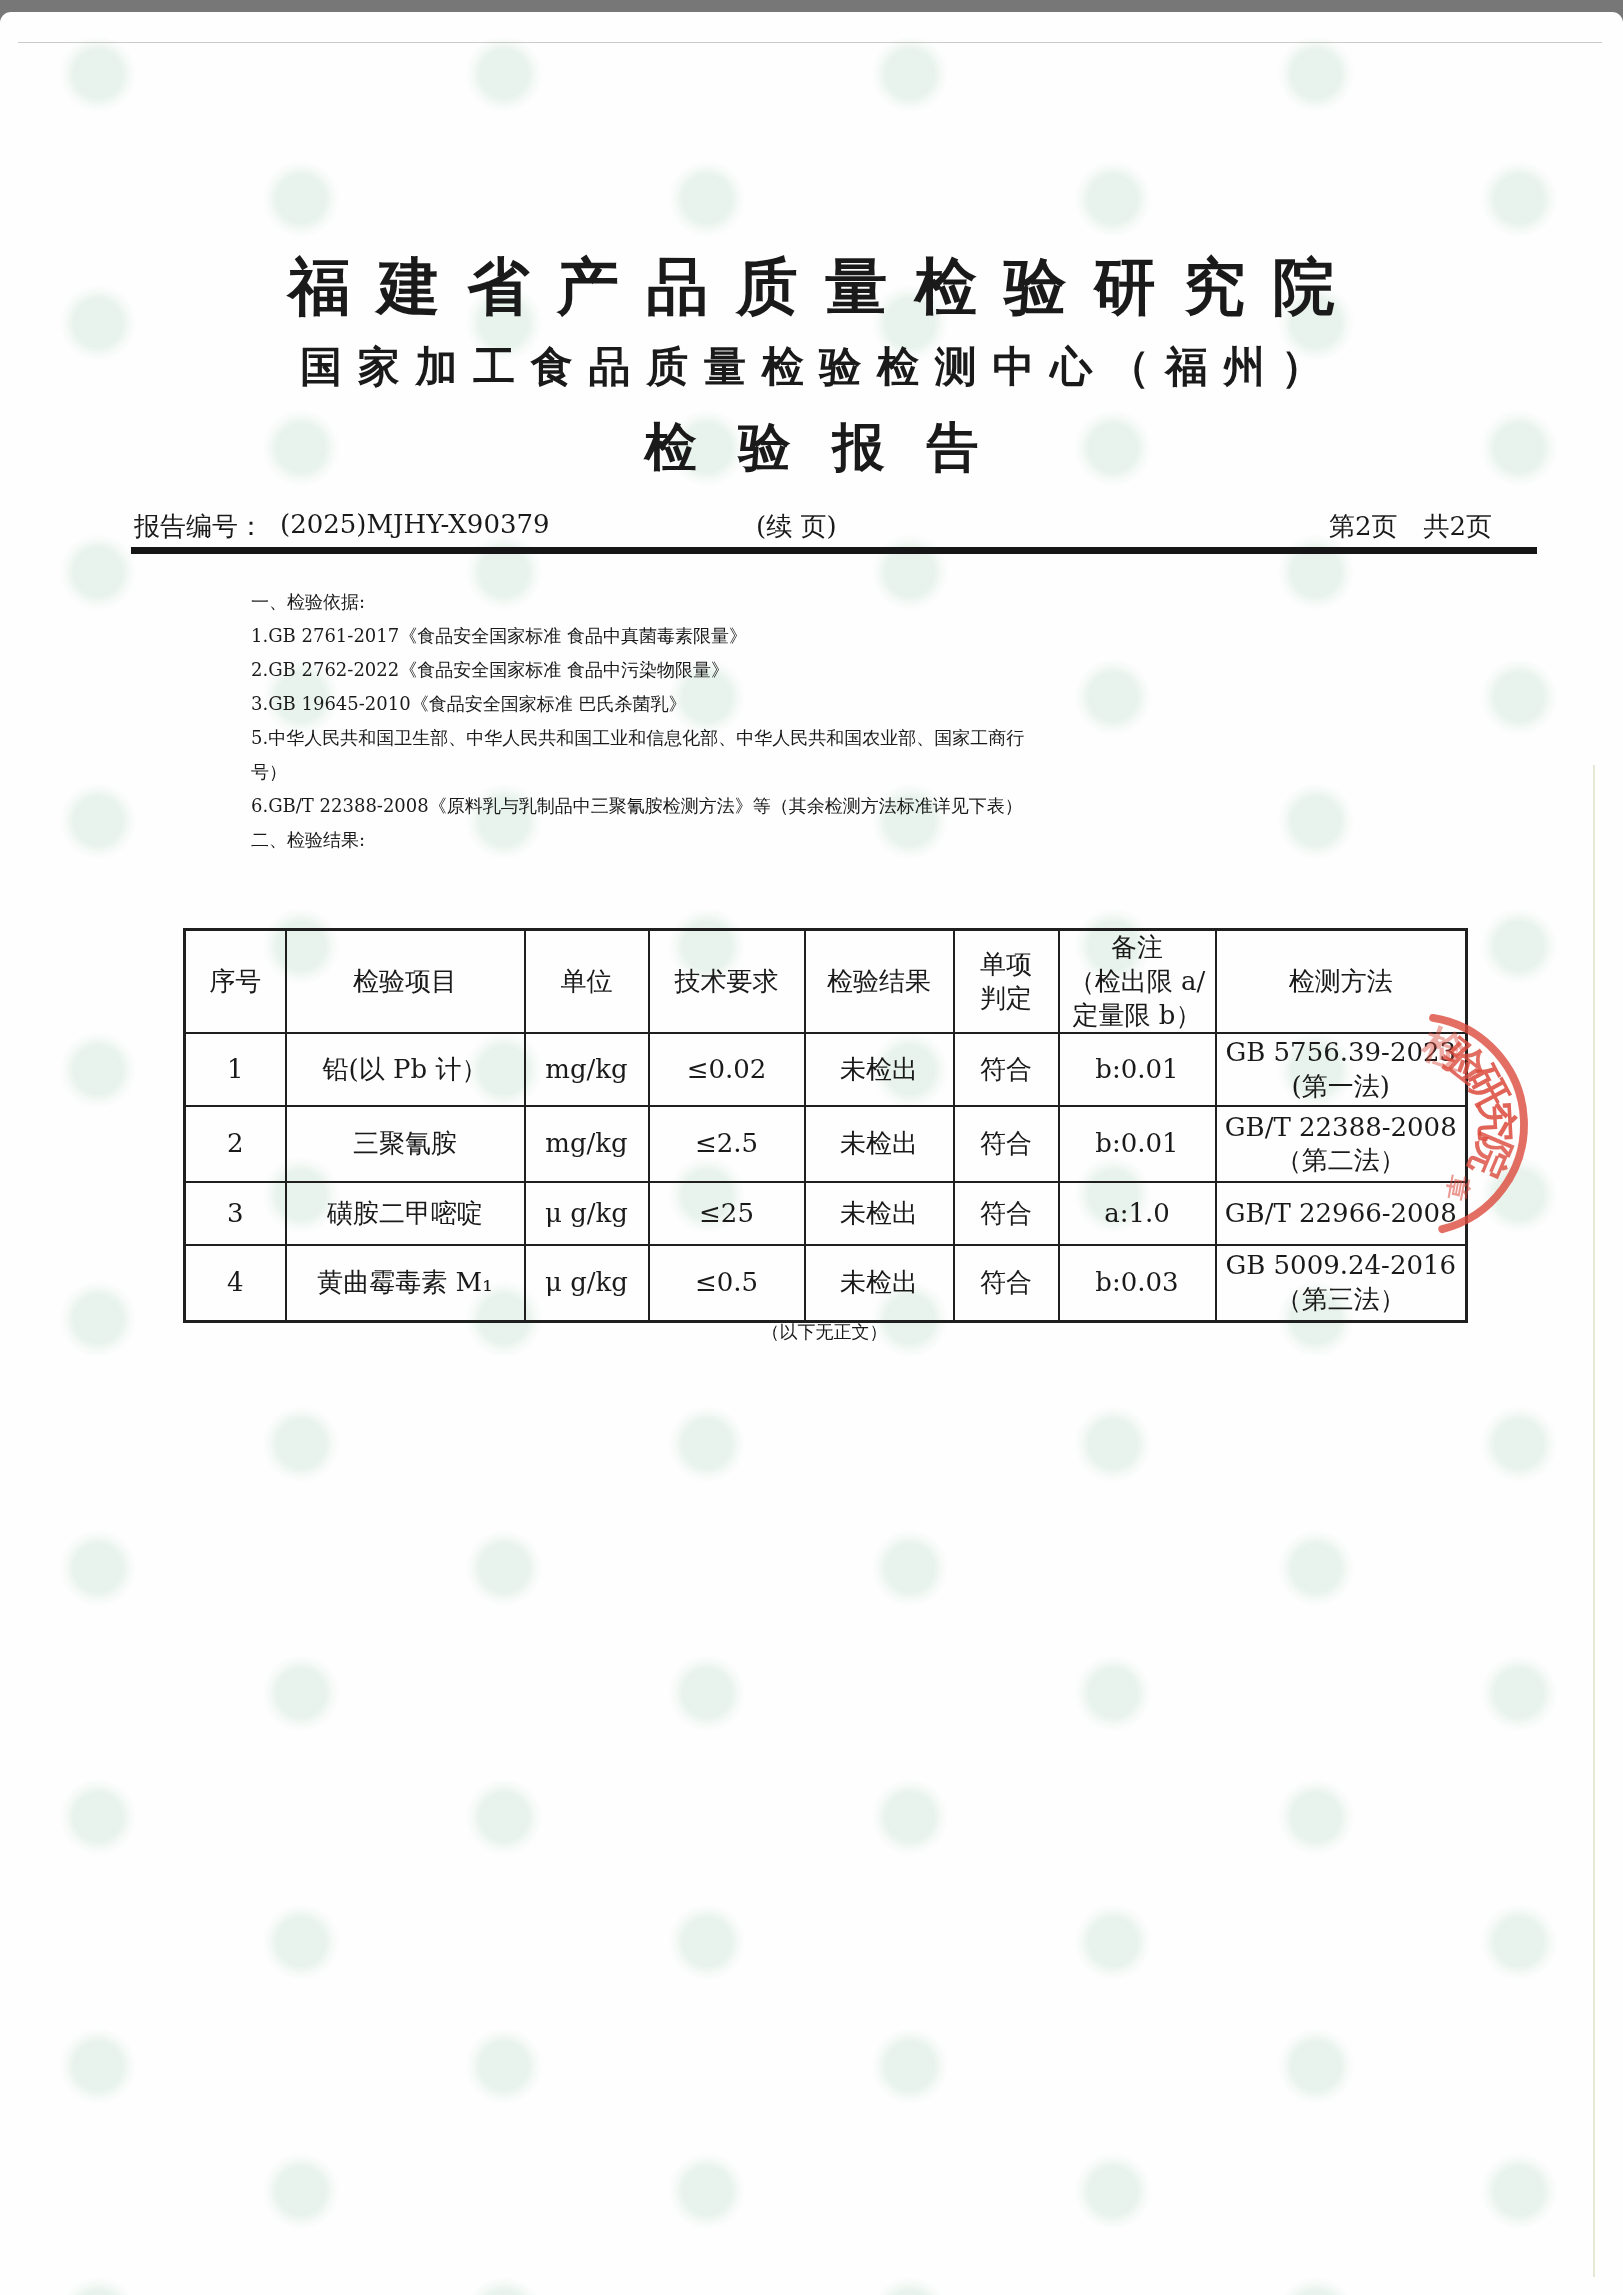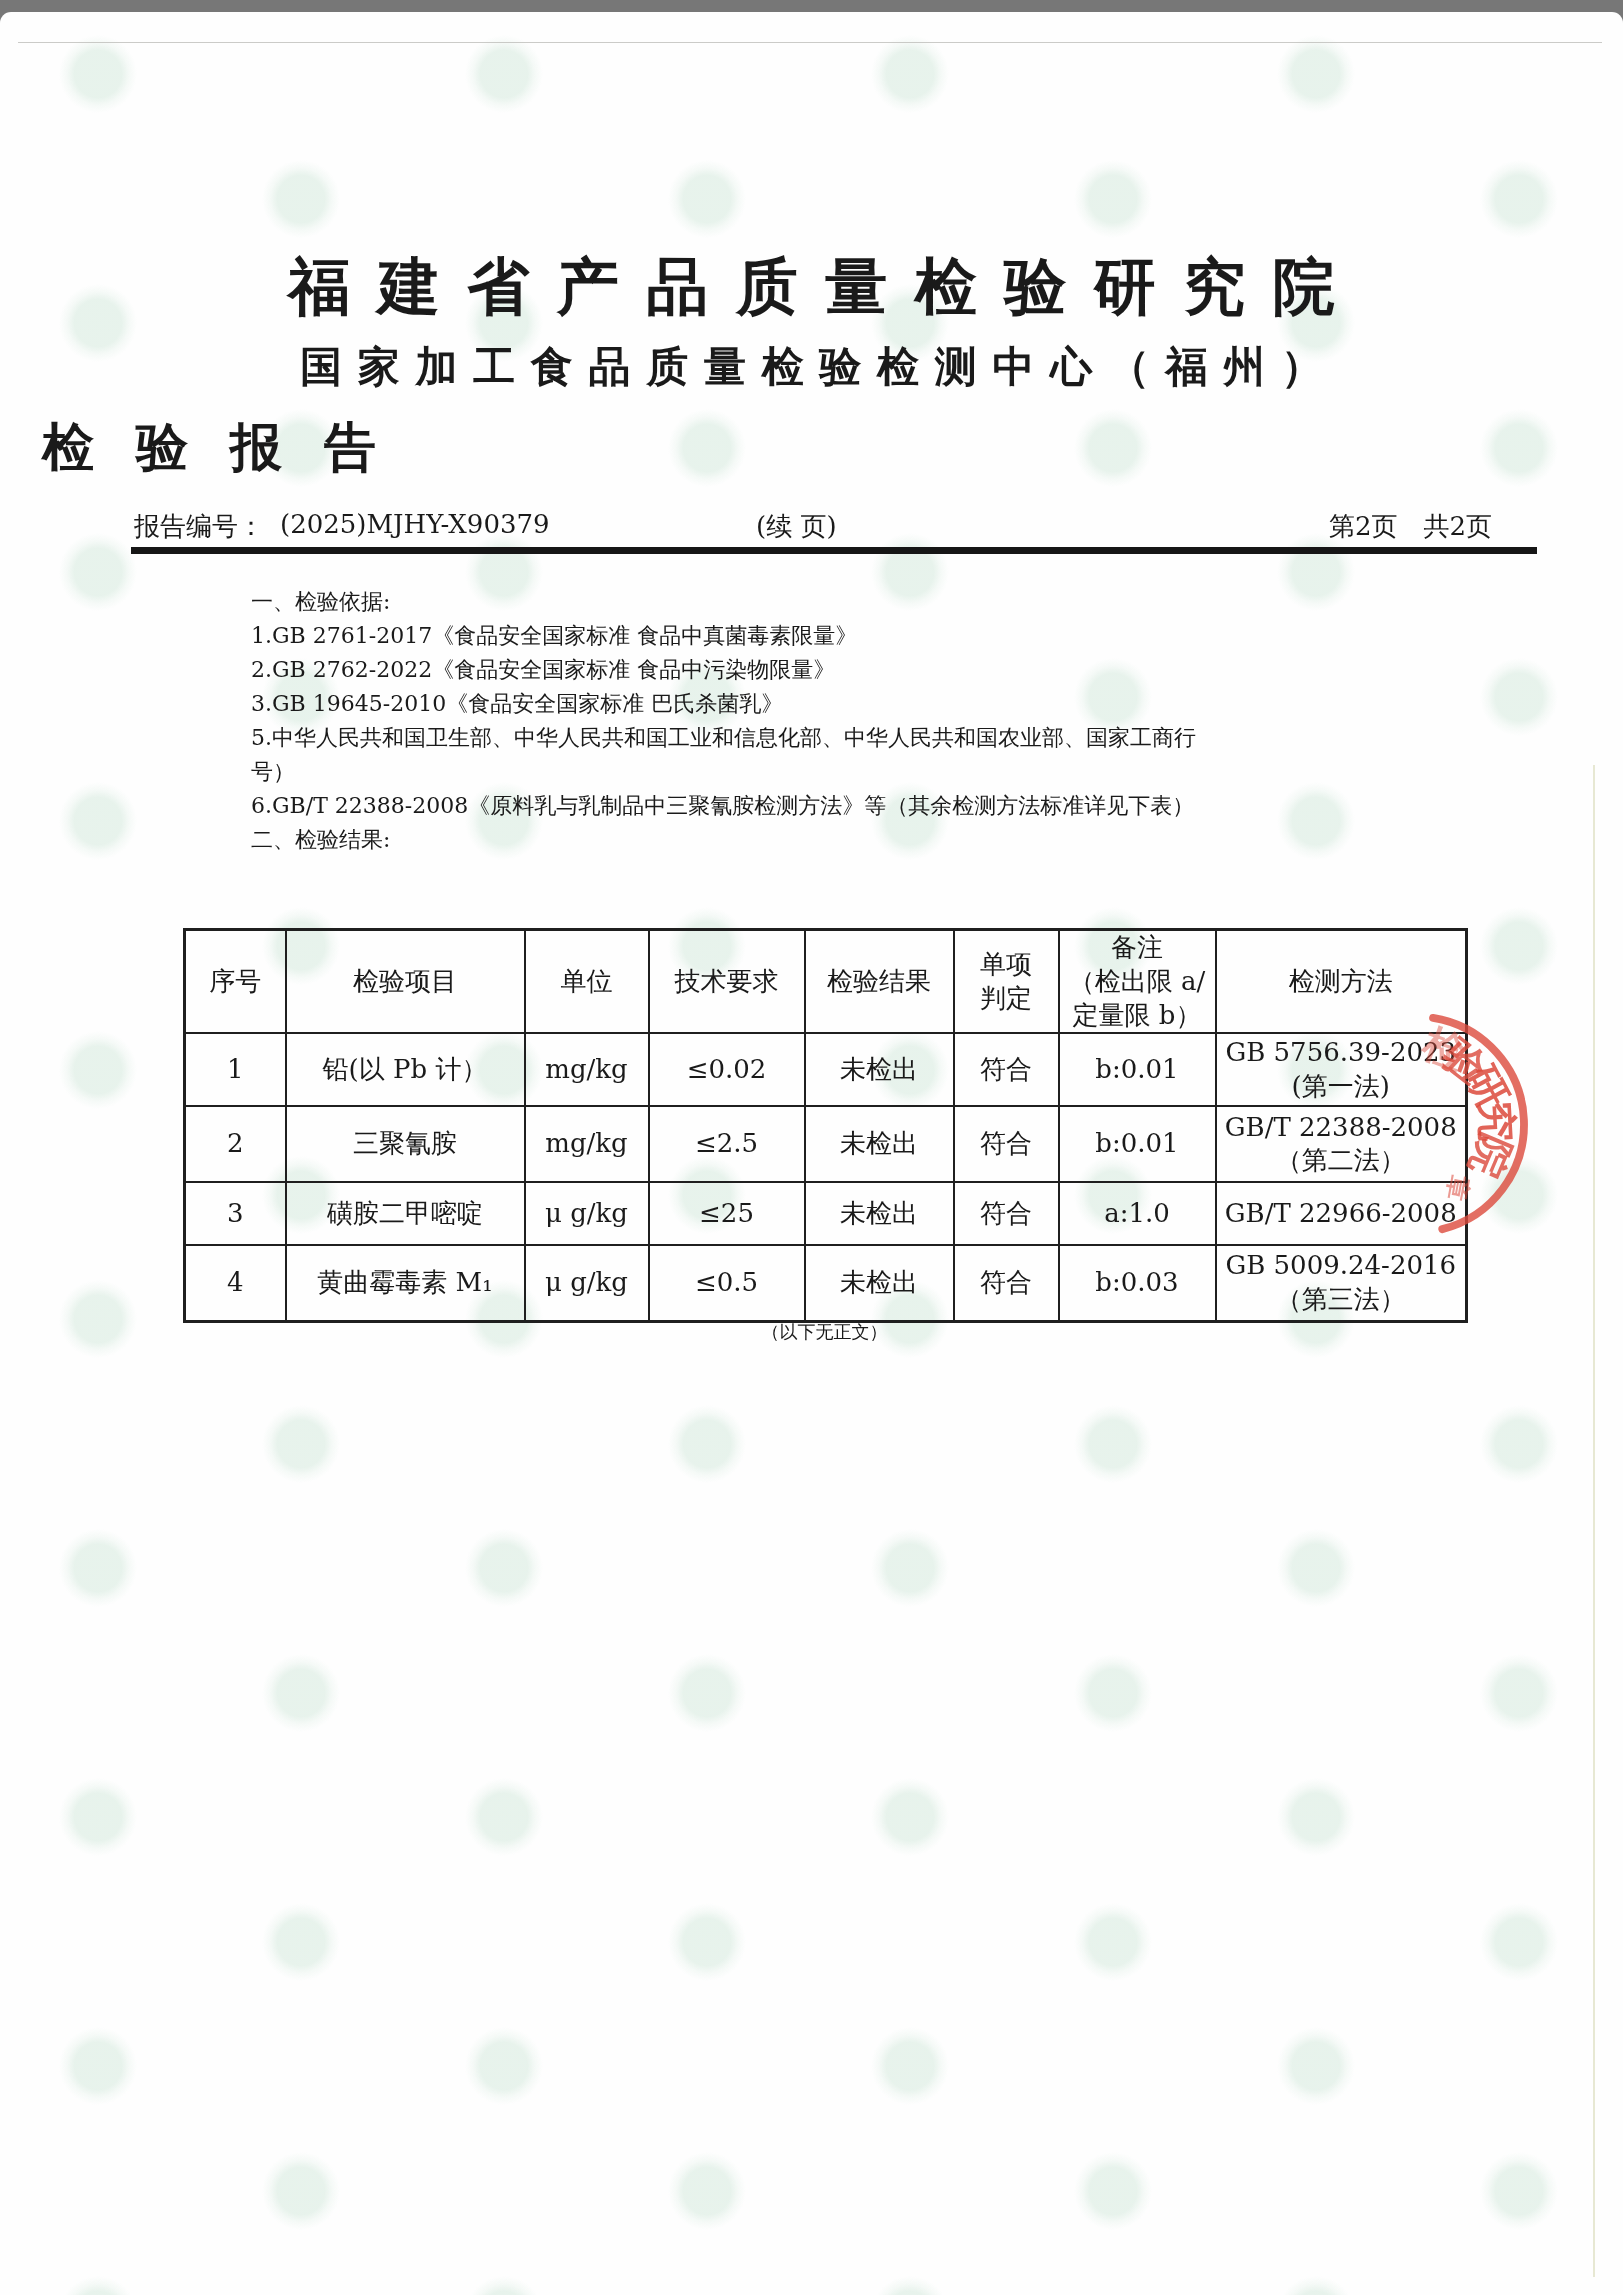--- a/index.html
+++ b/index.html
@@ -20,31 +20,31 @@
       radial-gradient(circle at 301px 187px, rgba(205,230,215,0.45) 0 23.6px, rgba(205,230,215,0.18) 31px, rgba(205,230,215,0) 39px);
     background-size:406px 249px;
     z-index:0;
   }
   .scan-top-line{position:absolute;left:18.3px;top:30px;width:1584px;height:1.3px;background:#b9b9b5;opacity:.75;z-index:1;}
   .scan-right-line{position:absolute;left:1593px;top:753px;width:2px;height:1512px;background:#cfd2a8;opacity:.5;z-index:1;}
 
   .abs{position:absolute;z-index:2;}
   .title1{left:0;top:233px;width:100%;text-align:center;font-size:62px;font-weight:700;letter-spacing:27.5px;padding-left:27.5px;box-sizing:border-box;white-space:nowrap;}
   .title2{left:0;top:327px;width:100%;text-align:center;font-size:42px;font-weight:700;letter-spacing:15.7px;padding-left:15.7px;box-sizing:border-box;white-space:nowrap;}
-  .title3{left:0;top:401px;width:100%;font-size:52px;font-weight:700;letter-spacing:42px;padding-left:42px;box-sizing:border-box;white-space:nowrap;}
+  .title3{left:0;top:401px;width:100%;text-align:center;font-size:52px;font-weight:700;letter-spacing:42px;padding-left:42px;box-sizing:border-box;white-space:nowrap;}
 
   .meta{font-size:26px;top:497px;white-space:nowrap;}
   .meta-label{left:134px;}
   .meta-value{left:280px;}
   .meta-cont{left:756px;}
   .meta-page{left:1329px;}
 
   .rule{left:131px;top:535px;width:1406px;height:7.2px;background:#161616;}
 
-  .bodytext{left:251px;top:573px;width:1172px;font-size:22px;}
+  .bodytext{left:251px;top:573px;width:1172px;font-size:18px;}
   .bodytext .line{height:34px;line-height:34px;white-space:nowrap;}
 
   table.results{
     position:absolute;left:183px;top:916px;z-index:2;
     width:1283px;border-collapse:collapse;table-layout:fixed;
     font-size:26px;
   }
   table.results th,table.results td{
     border:2px solid #1f1f1f;
     text-align:center;vertical-align:middle;

